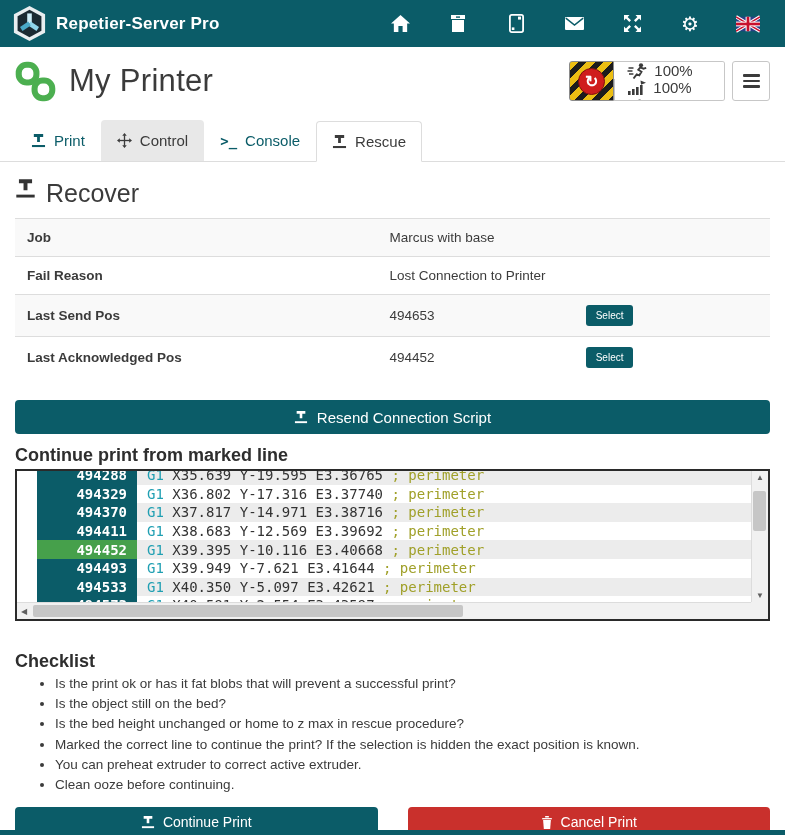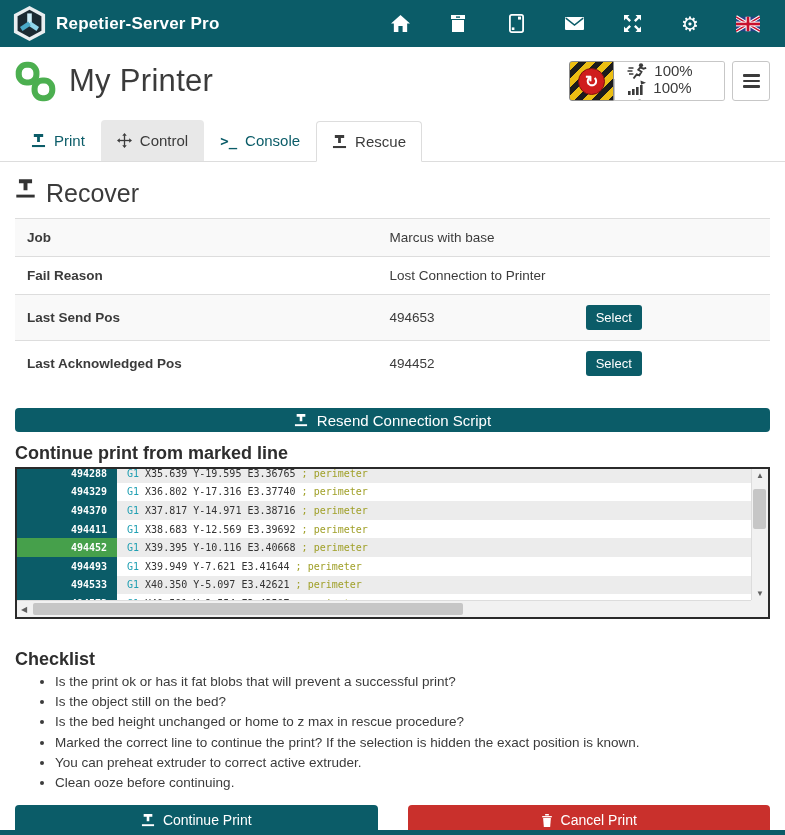--- a/index.html
+++ b/index.html
@@ -46,33 +46,33 @@
     font-size:25px; font-weight:500; color:#3b3b3b; }
 
   table.recover { width:100%; border-collapse:collapse; }
   table.recover tr { border-top:1px solid #ddd; }
   table.recover tr:nth-child(odd) { background:#f9f9f9; }
   table.recover td { padding:10px 12px; font-size:13.5px; height:38px; vertical-align:middle; }
   td.rlabel { font-weight:700; width:48%; }
   td.rvalue { width:26%; }
   td.raction { width:26%; }
   .select-btn { background:#0b5c68; color:#fff; border:none; border-radius:3px; padding:5px 10px;
-    font-size:13px; font-family:inherit; cursor:pointer; }
-
-  .resend-btn { margin-top:22px; width:100%; height:24px; background:#0b5c68; color:#fff; border:none;
+    font-size:10px; font-family:inherit; cursor:pointer; }
+
+  .resend-btn { margin-top:22px; width:100%; height:34px; background:#0b5c68; color:#fff; border:none;
     border-radius:4px; font-size:15px; font-family:inherit; display:flex; align-items:center; justify-content:center;
     gap:9px; cursor:pointer; }
 
   .section-heading { margin-top:11px; font-size:18px; font-weight:700; color:#2e2e2e; }
 
   
   .gcode-panel { position:relative; margin-top:3px; height:152px; border:2px solid #2a2a2a; background:#fff; }
   .gcode-clip { position:absolute; left:0; top:0; right:17px; bottom:17px; overflow:hidden; }
   .gcode-rows { position:absolute; left:0; right:0; top:-5px; }
-  .grow { display:flex; height:18.6px; font-family:"DejaVu Sans Mono", monospace; font-size:10px; cursor:pointer; }
+  .grow { display:flex; height:18.6px; font-family:"DejaVu Sans Mono", monospace; font-size:14px; cursor:pointer;margin-left:20px; }
   .grow:nth-child(odd) { background:#ececec; }
   .lnum { flex:0 0 100px; background:#0b5c68; color:#fff; font-weight:700; display:flex; align-items:center;
     justify-content:flex-end; padding-right:10px; }
   .grow.selected .lnum { background:#46a04b; }
   .code { flex:1; display:flex; align-items:center; padding-left:10px; white-space:nowrap; overflow:hidden; }
   .code .cmd { color:#1f9fb2;text-align:right; }
   .code .params { color:#333; white-space:pre; }
   .code .comment { color:#a0a029; }
   .vscroll { position:absolute; top:0; right:0; bottom:17px; width:17px; background:#f1f1f1; border-left:1px solid #dcdcdc;
     display:flex; flex-direction:column; align-items:center; justify-content:space-between; padding:2px 0;

